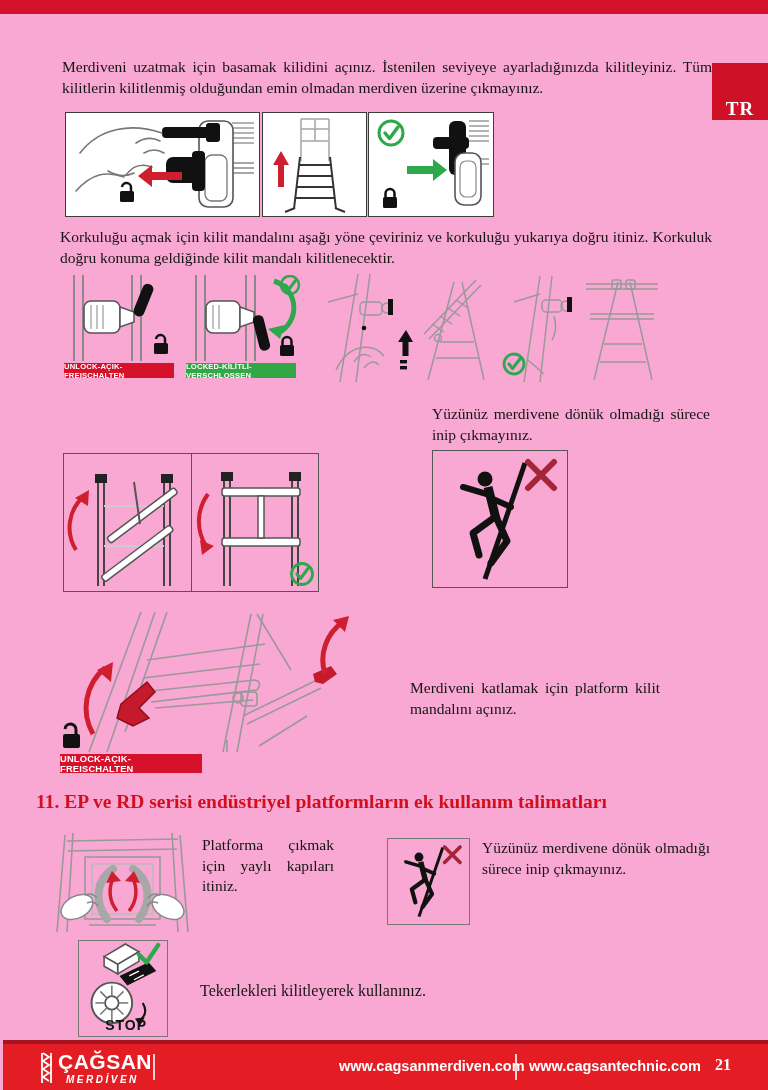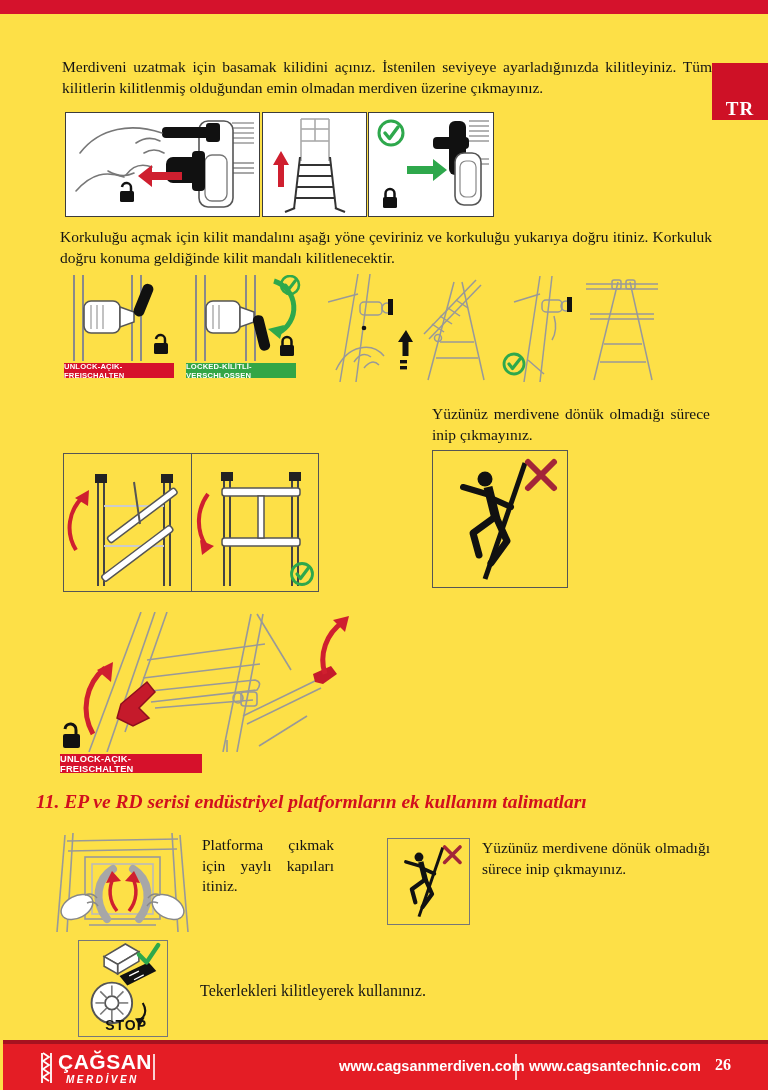--- a/index.html
+++ b/index.html
@@ -1,16 +1,16 @@
 <!DOCTYPE html>
 <html><head>
 <meta charset="utf-8">
 <style>
   html,body{margin:0;padding:0;background:#e8e8e8;}
-  #page{position:relative;width:768px;height:1090px;background:#fde047;overflow:hidden;
+  #page{position:relative;width:768px;height:1090px;background:#f9a8d4;overflow:hidden;
         font-family:"Liberation Serif",serif;color:#141414;}
   .abs{position:absolute;}
   .just{text-align:justify;text-justify:inter-word;}
   .body-text{font-size:15.5px;line-height:1.33;}
   
   .topbar{left:0;top:0;width:768px;height:14px;background:#d5122c;}
   .tr-tab{left:712px;top:63px;width:56px;height:57px;background:#ce1126;color:#fff;
           display:flex;align-items:flex-end;justify-content:center;
           font-weight:bold;font-size:19px;letter-spacing:1px;}
   .intro{left:62px;top:57px;width:650px;}
@@ -33,21 +33,21 @@
   .col-warn2{left:432px;top:404px;width:278px;}
   .gatePanel{left:63px;top:453px;width:254px;height:137px;border:1.5px solid #555;display:flex;}
   .gateCell{flex:1;position:relative;}
   .gateCell+.gateCell{border-left:1.5px solid #555;}
   .personPanel1{left:432px;top:450px;width:134px;height:136px;border:1.5px solid #555;}
   
   .foldIll{left:55px;top:612px;width:300px;height:140px;}
   .tag-unlock2{left:60px;top:754px;width:142px;height:19px;background:#d6112b;font-size:9.3px;}
   .foldText{left:410px;top:678px;width:250px;}
   
-  .heading{left:36px;top:791px;width:690px;color:#d10f1e;font-weight:bold;font-size:19.5px;font-style:italic;}
+  .heading{left:36px;top:791px;width:690px;color:#d10f1e;font-weight:bold;font-size:19.5px;}
   
   .springIll{left:55px;top:827px;width:135px;height:105px;}
   .springText{left:202px;top:835px;width:132px;}
   .personPanel2{left:387px;top:838px;width:81px;height:85px;border:1.5px solid #777;}
   .faceText2{left:482px;top:838px;width:228px;}
   
   .stopPanel{left:78px;top:940px;width:88px;height:95px;border:1.5px solid #777;}
   .stopWord{left:0;bottom:3px;width:68px;text-align:right;font-family:"Liberation Sans",sans-serif;
             font-weight:bold;font-size:14px;letter-spacing:1px;color:#111;}
   .wheelText{left:200px;top:982px;width:320px;font-size:16px;}
@@ -375,20 +375,21 @@
           <path d="M192,112 L266,76"></path>
         <path d="M204,134 L252,104"></path>
         <line x1="172" y1="128" x2="172" y2="140"></line>
       </g>
       <polygon points="258,62 276,54 282,62 268,72 260,70" fill="#c51a2b"></polygon>
       <path d="M270,62 a46,46 0 0 1 18,-52" fill="none" stroke="#cf1f2f" stroke-width="5"></path>
       <polygon points="294,4 278,8 290,20" fill="#cf1f2f"></polygon>
     </svg>
   </div>
   <div class="abs tag tag-unlock2">UNLOCK-AÇIK-FREISCHALTEN</div>
+  <div class="abs foldText body-text just">Merdiveni katlamak için platform kilit mandalını açınız.</div>
 
   <div class="abs heading">11. EP ve RD serisi endüstriyel platformların ek kullanım talimatları</div>
 
   <div class="abs springIll">
     <svg width="135" height="105" viewBox="0 0 135 105">
       <g stroke="#999" stroke-width="1.6" fill="none">
         <line x1="10" y1="8" x2="2" y2="105"></line>
           <line x1="18" y1="6" x2="12" y2="105"></line>
         <line x1="125" y1="8" x2="133" y2="105"></line>
           <line x1="117" y1="6" x2="123" y2="105"></line>
@@ -475,17 +476,17 @@
         </svg>
         <div>
           <div class="brand1-name">ÇAĞSAN</div>
           <div class="brand1-sub">MERDİVEN</div>
         </div>
       </div>
       <div class="f-div" style="left:150px;"></div>
       <div class="urls u1">www.cagsanmerdiven.com</div>
       <div class="f-div" style="left:512px;"></div>
       <div class="urls u2">www.cagsantechnic.com</div>
-      <div class="pageNum">26</div>
+      <div class="pageNum">21</div>
     </div>
   </div>
 
 </div>
 
 </body></html>

